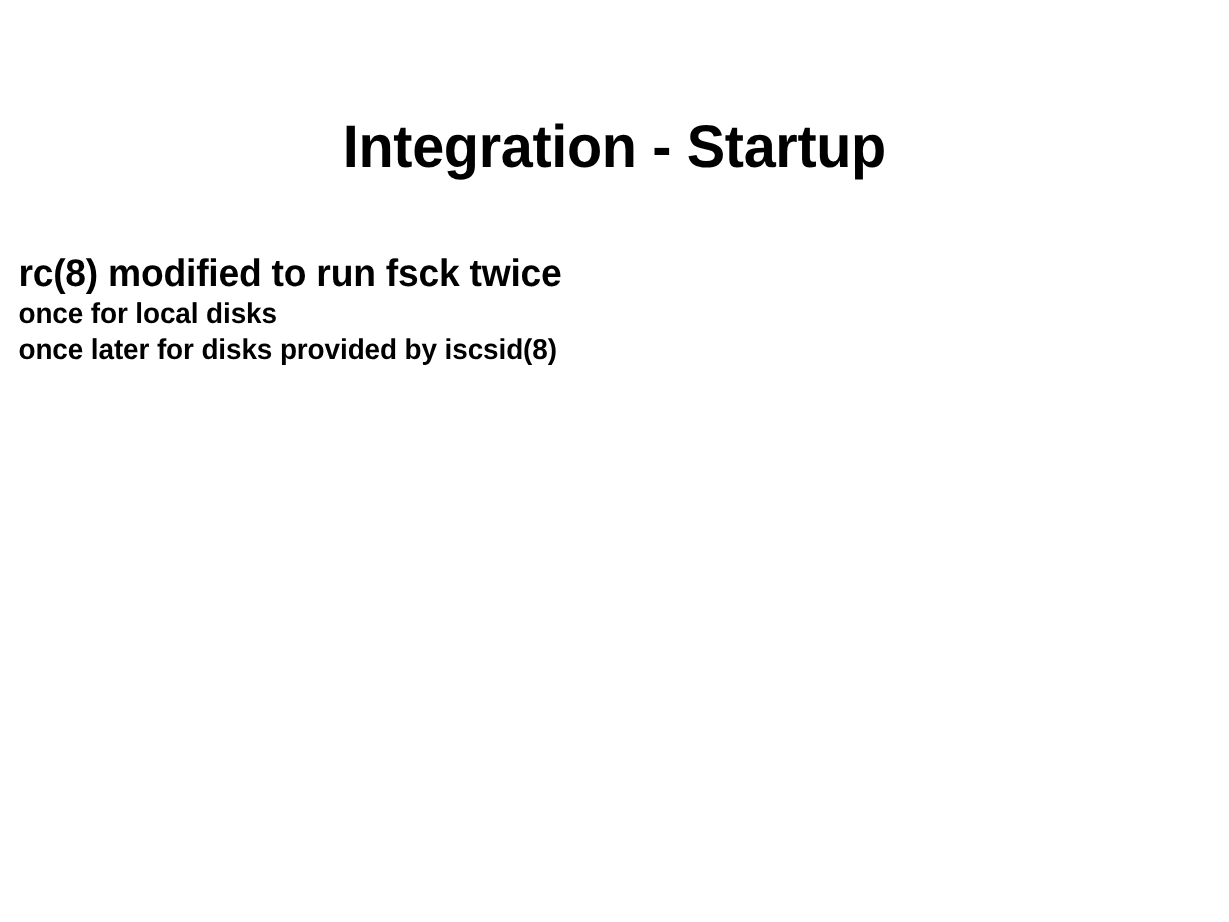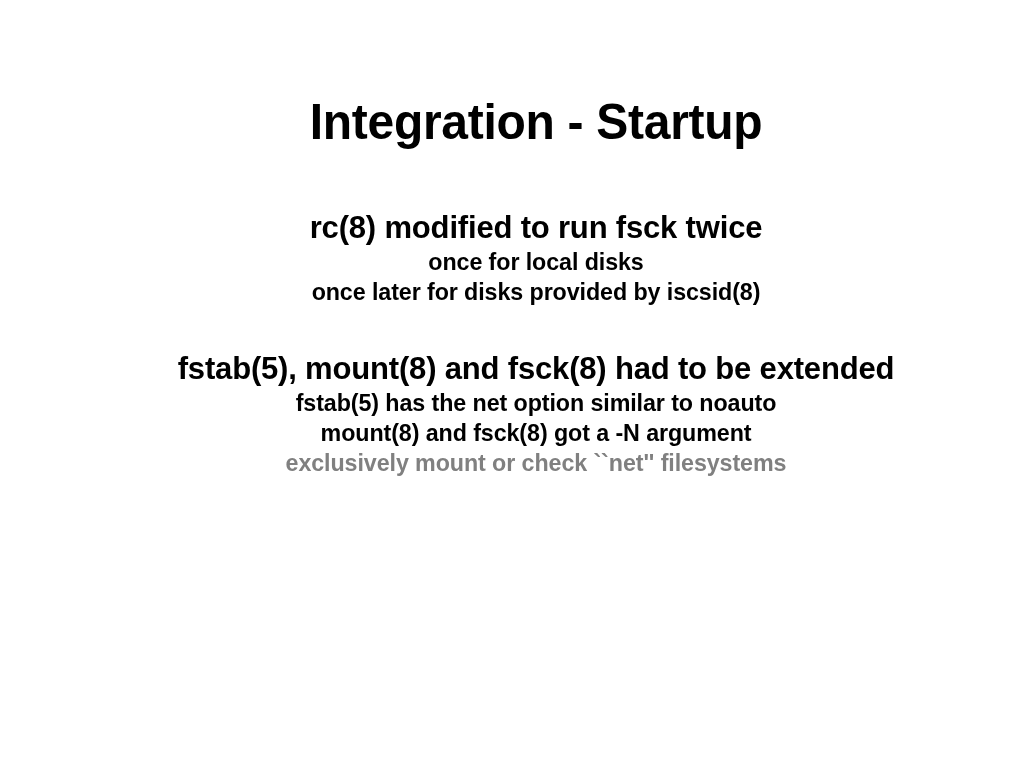--- a/index.html
+++ b/index.html
@@ -13,21 +13,20 @@
     font-family: "Liberation Sans", "DejaVu Sans", sans-serif;
     overflow: hidden;
   }
 
   .slide {
     position: relative;
     width: 941px;
     height: 768px;
     background: #ffffff;
     box-sizing: border-box;
-    margin-left: 24px;
   }
 
   .slide-title {
     position: absolute;
     top: 93px;
     left: 0;
     width: 1024px;
     text-align: center;
     font-size: 50px;
     font-weight: bold;
@@ -42,21 +41,21 @@
   .body-area {
     position: absolute;
     top: 208px;
     left: 0;
     width: 1024px;
     text-align: center;
   }
 
   .block {
     width: 1024px;
-    text-align: center;
+    text-align: left;
   }
 
   .block-gap {
     height: 42px;
   }
 
   .block-gap-lg {
     height: 44px;
   }
 
@@ -107,24 +106,18 @@
   <div class="body-area">
 
     <div class="block">
       <div class="line-head">rc(8) modified to run fsck twice</div>
       <div class="line-sub">once for local disks</div>
       <div class="line-sub">once later for disks provided by iscsid(8)</div>
     </div>
 
     <div class="block-gap"></div>
 
-    <div class="block">
-      <div class="line-head">fstab(5), mount(8) and fsck(8) had to be extended</div>
-      <div class="line-sub">fstab(5) has the net option similar to noauto</div>
-      <div class="line-sub">mount(8) and fsck(8) got a -N argument</div>
-      <div class="line-sub muted">exclusively mount or check  ``net'' filesystems</div>
-    </div>
 
     <div class="block-gap-lg"></div>
 
 
   </div>
 </div>
 
 </body></html>

